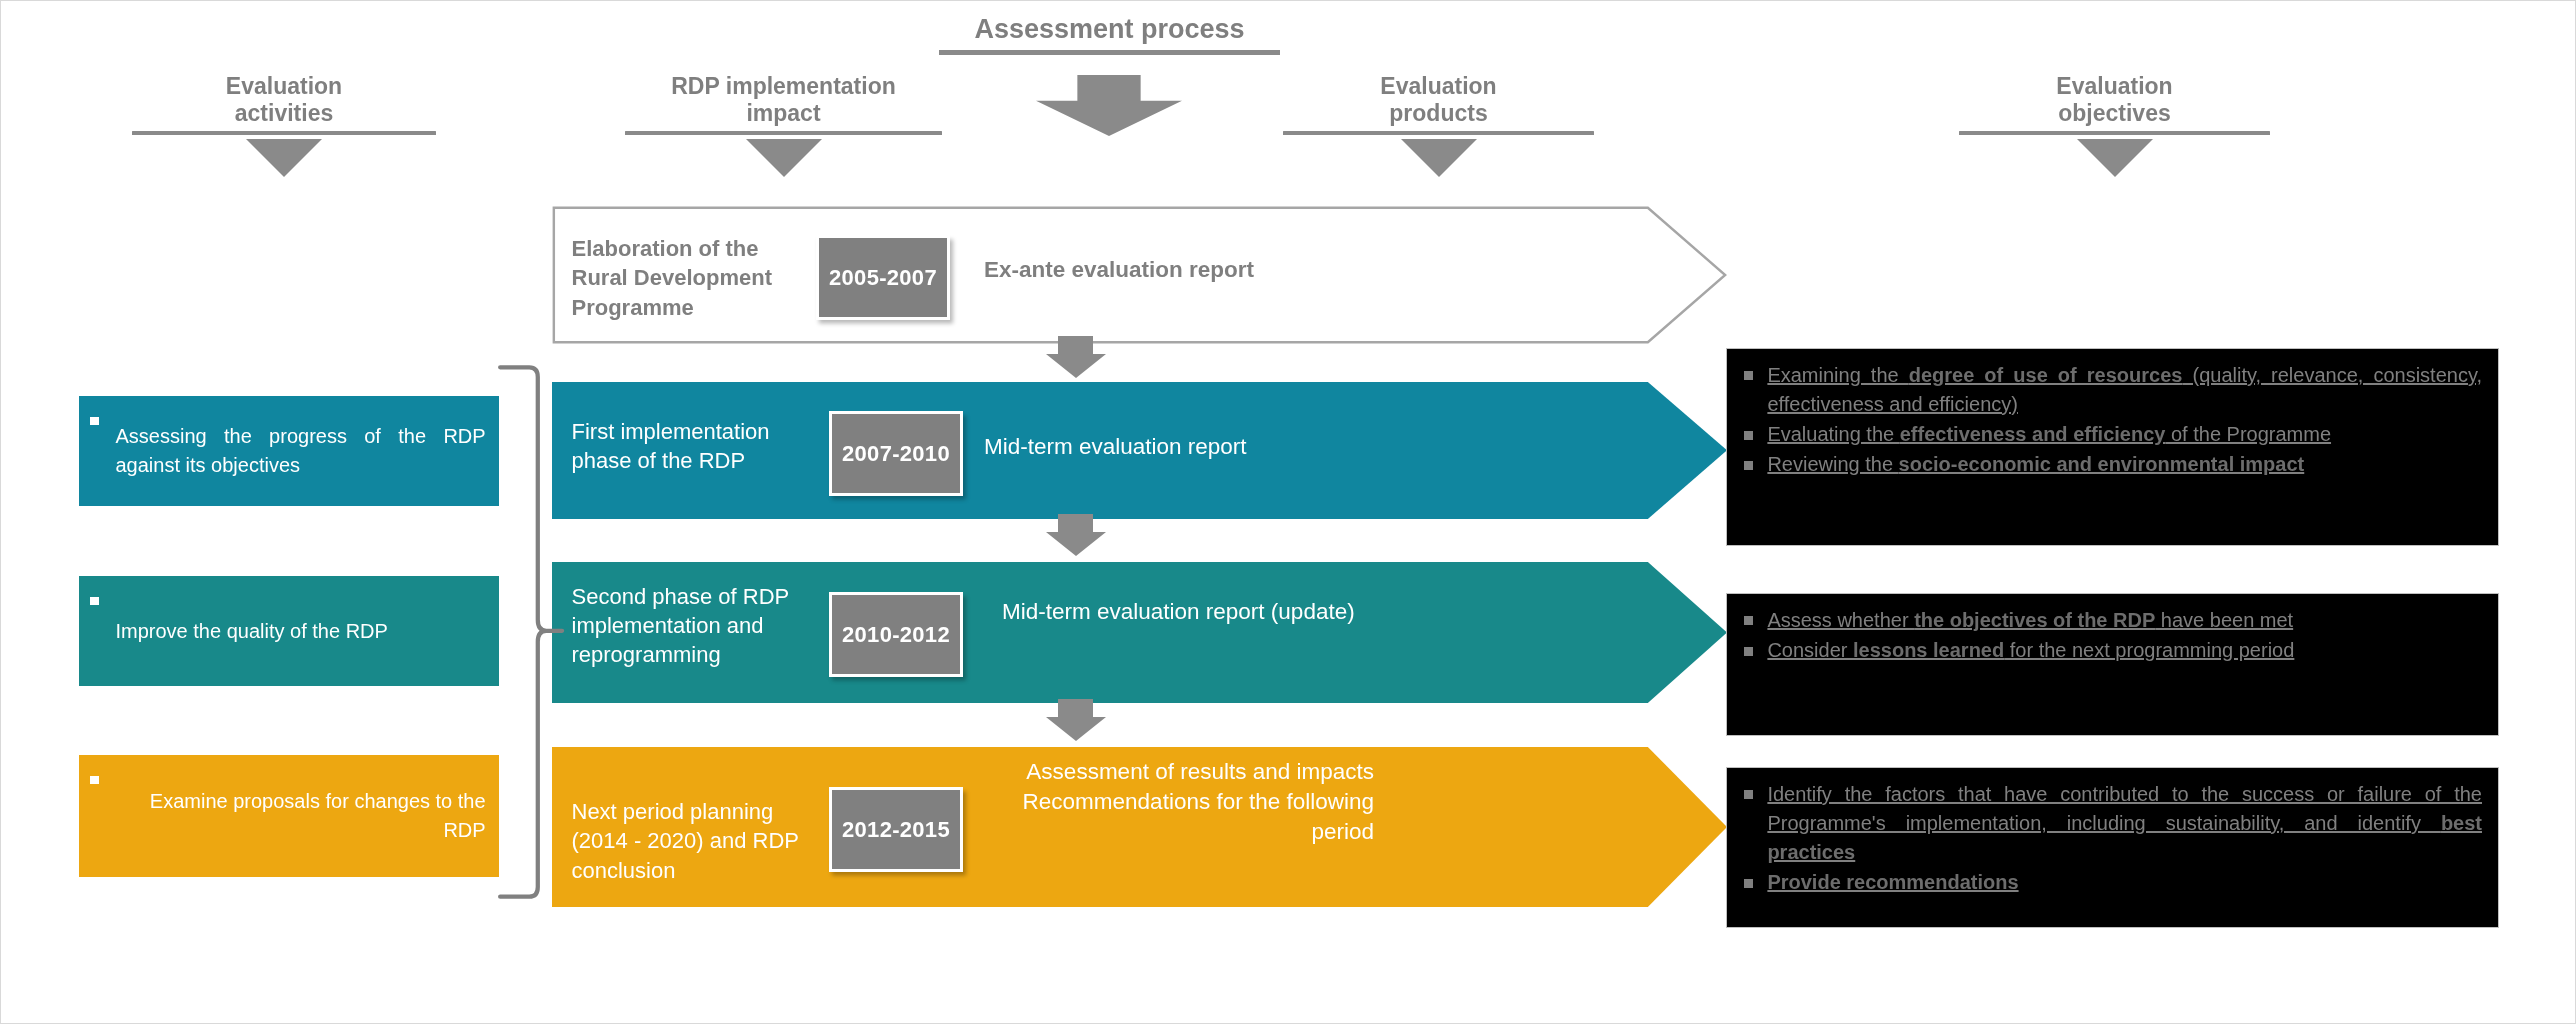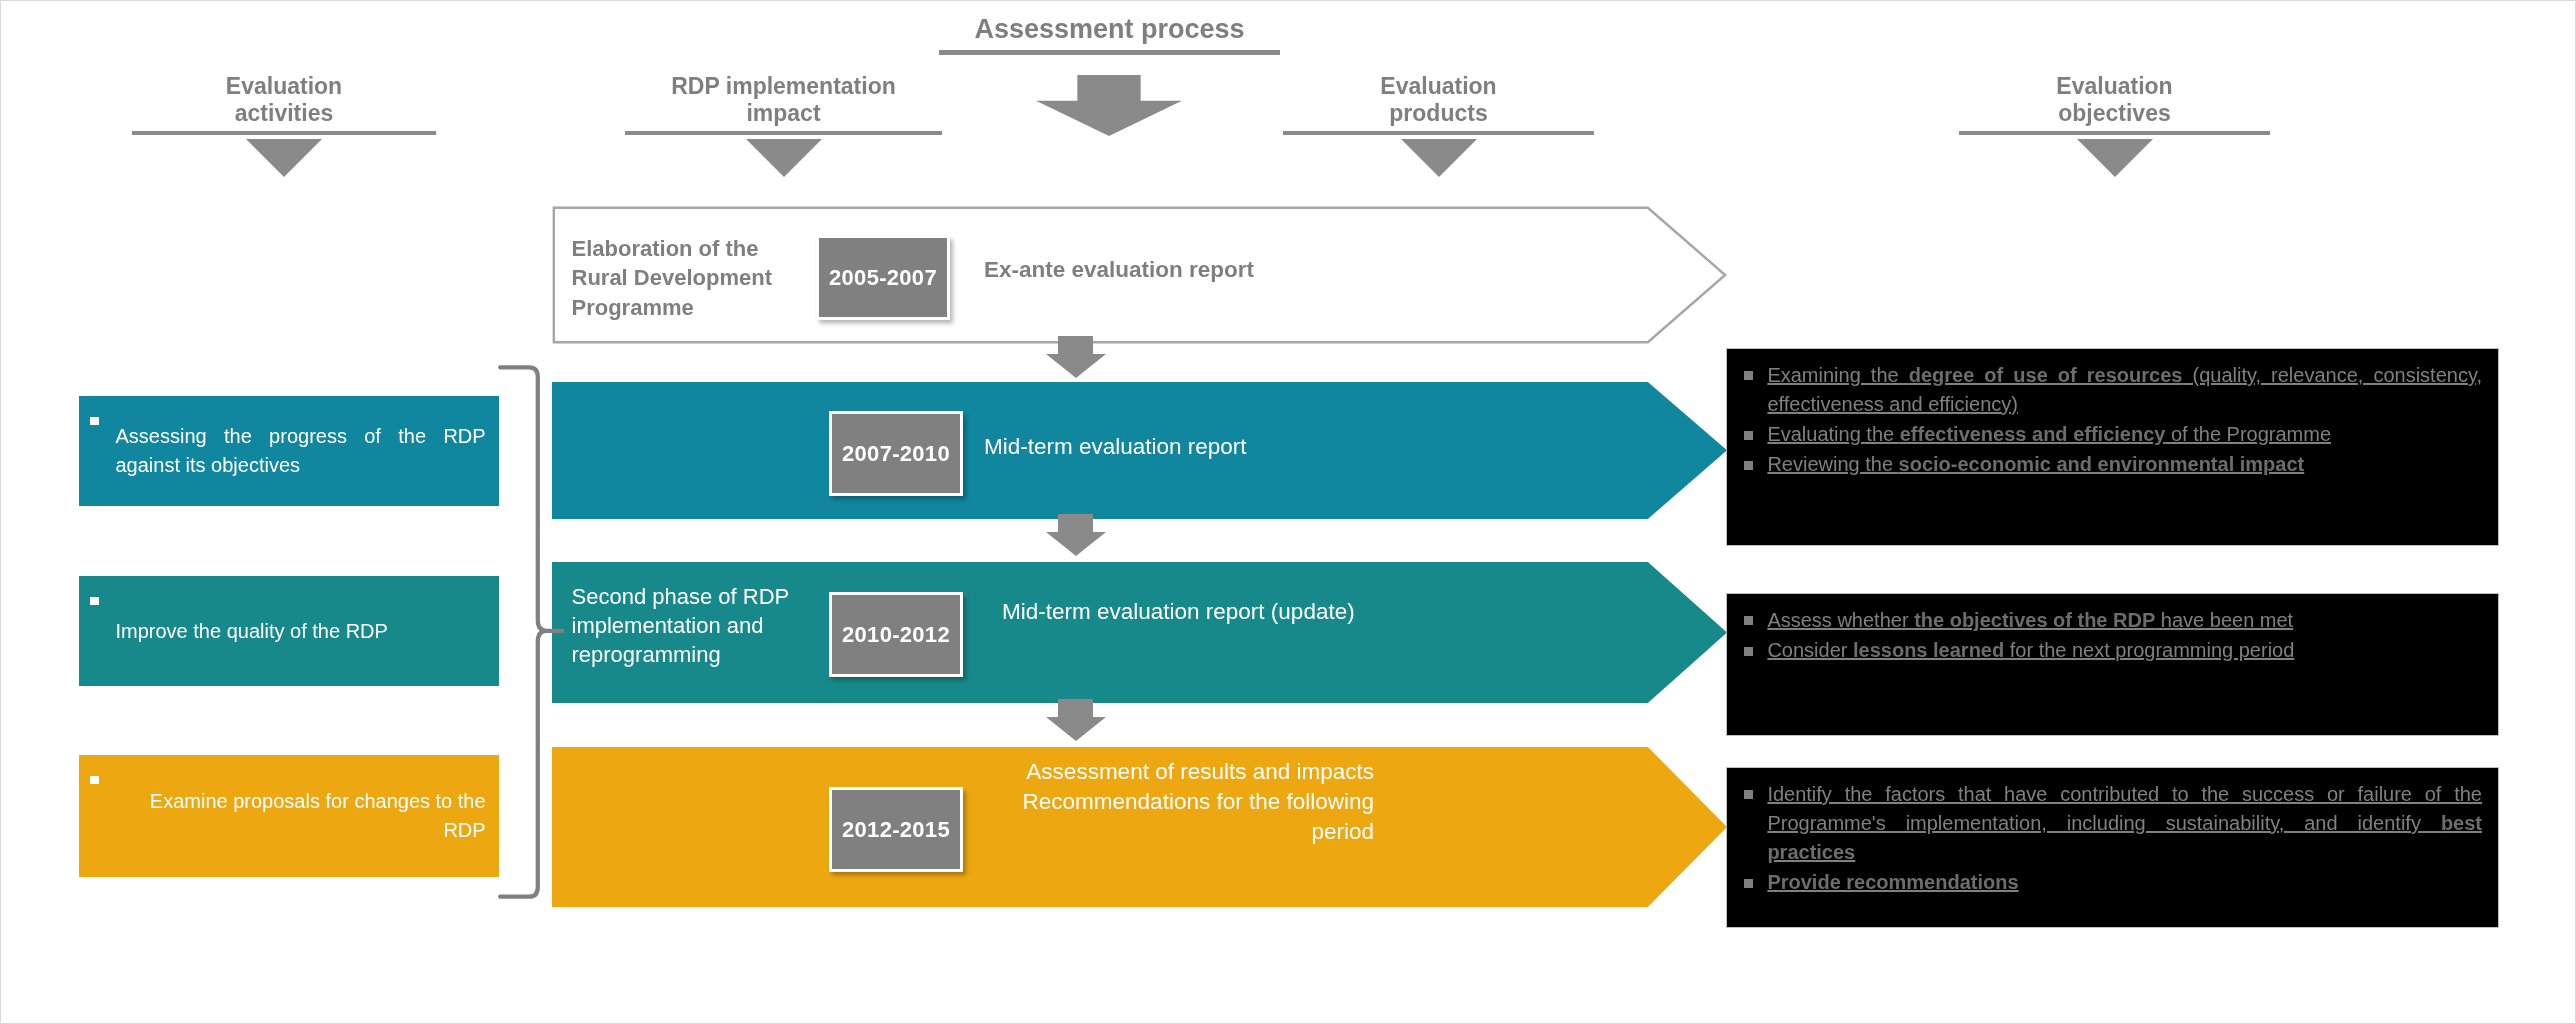--- a/index.html
+++ b/index.html
@@ -210,20 +210,21 @@
   <div class="dn" style="left:1044px;top:335px;">
     <div class="stem"></div>
       <div class="head"></div>
   </div>
 
   <div class="row row-color" style="left:551px;top:381px;width:1175px;height:137px;">
     <svg class="chev" viewBox="0 0 1930 225" preserveAspectRatio="none">
       <polygon points="0,0 1800,0 1930,112 1800,225 0,225" fill="#10869f"></polygon>
     </svg>
     <div class="row-inner">
+      <div class="phase-txt" style="left:19.5px;top:35px;width:234px;">First implementation phase of the RDP</div>
       <div class="year bordered" style="left:277px;top:29px;width:128px;height:79px;">2007-2010</div>
       <div class="prod-txt" style="left:432px;top:50px;width:402px;">Mid-term evaluation report</div>
     </div>
   </div>
 
   <div class="dn" style="left:1044px;top:513px;">
     <div class="stem"></div>
       <div class="head"></div>
   </div>
 
@@ -241,20 +242,21 @@
   <div class="dn" style="left:1044px;top:698px;">
     <div class="stem"></div>
       <div class="head"></div>
   </div>
 
   <div class="row row-color" style="left:551px;top:746px;width:1175px;height:160px;">
     <svg class="chev" viewBox="0 0 1930 262" preserveAspectRatio="none">
       <polygon points="0,0 1800,0 1930,131 1800,262 0,262" fill="#eda711"></polygon>
     </svg>
     <div class="row-inner">
+      <div class="phase-txt" style="left:19.5px;top:50px;width:241px;">Next period planning (2014 - 2020) and RDP conclusion</div>
       <div class="year bordered" style="left:277px;top:40px;width:128px;height:79px;">2012-2015</div>
       <div class="prod-txt" style="left:432px;top:10.4px;width:390px;white-space:pre-line;text-align:right;">Assessment of results and impacts
 Recommendations for the following period</div>
     </div>
   </div>
 
   <div class="act" style="left:78px;top:395px;width:420px;height:110px;background:#10869f;">
     <span class="bullet"></span>
     <span class="txt">Assessing the progress of the RDP against its objectives</span>
   </div>

